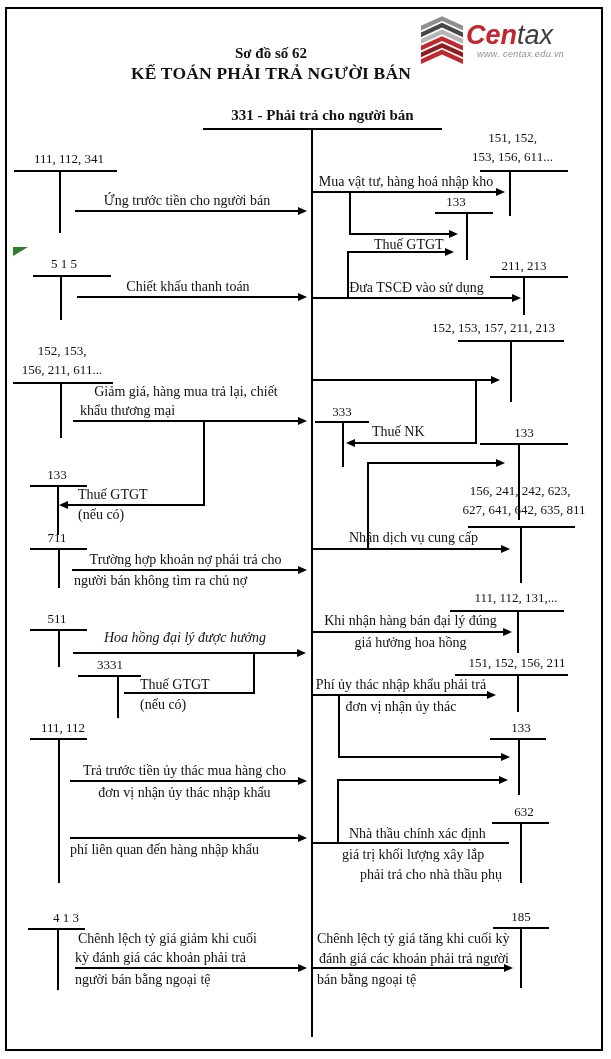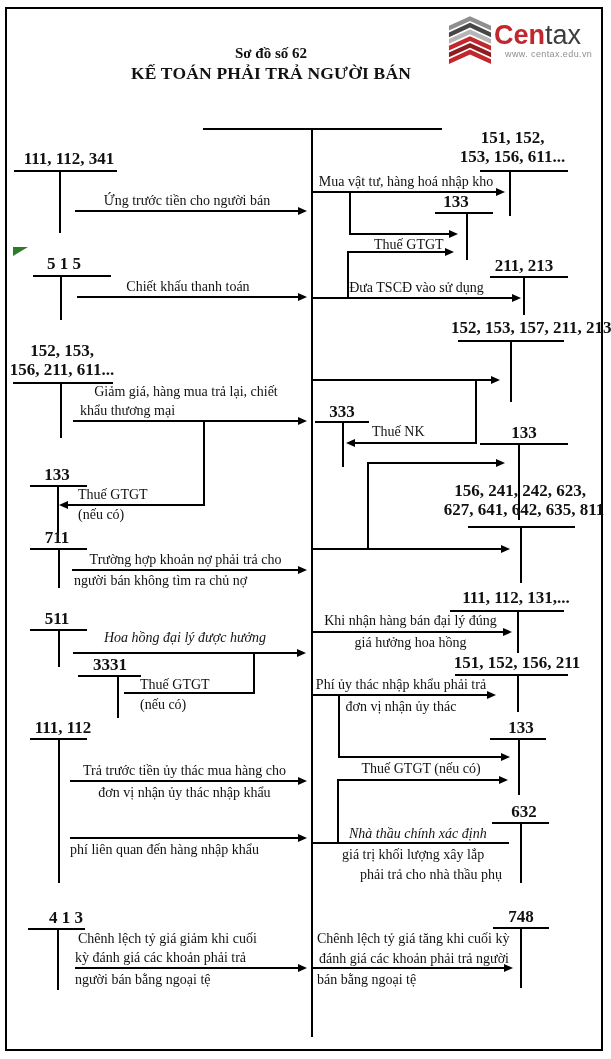--- a/index.html
+++ b/index.html
@@ -3,27 +3,27 @@
 <meta charset="utf-8">
 <style>
   html,body{margin:0;padding:0;background:#fff;}
   #canvas{position:relative;width:611px;height:1059px;background:#ffffff;overflow:hidden;
           font-family:"Liberation Serif","DejaVu Serif",serif;color:#111;}
   .border-frame{position:absolute;border:2px solid #000;}
   .hl{position:absolute;height:2px;background:#000;}
   .vl{position:absolute;width:2px;background:#000;}
   .lbl{position:absolute;font-size:14px;line-height:17px;white-space:nowrap;color:#111;}
   .ctr{text-align:center;}
-  .acc{font-weight:bold;font-size:17px;}
+  .acc{font-weight:normal;font-size:13px;}
   .ar{position:absolute;width:0;height:0;border-top:4px solid transparent;border-bottom:4px solid transparent;border-left:9px solid #000;}
   .al{position:absolute;width:0;height:0;border-top:4px solid transparent;border-bottom:4px solid transparent;border-right:9px solid #000;}
   .title1{position:absolute;left:0;top:45px;width:542px;text-align:center;font-weight:bold;font-size:15px;}
   .title2{position:absolute;left:0;top:63px;width:542px;text-align:center;font-weight:bold;font-size:17.5px;letter-spacing:.2px;}
   .t331{position:absolute;left:203px;top:107px;width:239px;text-align:center;font-weight:bold;font-size:15px;}
-  .logo{position:absolute;left:448px;top:15px;width:155px;height:52px;}
+  .logo{position:absolute;left:420px;top:15px;width:155px;height:52px;font-style:italic;}
   .logo-txt{position:absolute;left:46px;top:6px;font-family:"Liberation Sans","DejaVu Sans",sans-serif;font-size:27px;line-height:28px;font-weight:bold;white-space:nowrap;}
   .logo-cen{color:#c1272d;}
   .logo-tax{color:#3d3d3d;font-weight:normal;}
   .logo-url{position:absolute;left:57px;top:34px;font-family:"Liberation Sans","DejaVu Sans",sans-serif;font-size:9px;color:#8f8f8f;letter-spacing:.4px;white-space:nowrap;}
   .green-marker{position:absolute;left:13px;top:247px;width:0;height:0;border-top:9px solid #2a7e2a;border-right:15px solid transparent;}
 </style>
 </head>
 <body>
 
 <div id="canvas">
@@ -40,20 +40,21 @@
       <polygon points="1,17 23,7 45,17 45,22 23,12 1,22" fill="#474747"></polygon>
       <polygon points="1,24 23,14 45,24 45,29 23,19 1,29" fill="#b5b5b5"></polygon>
       <polygon points="1,31 23,21 45,31 45,36 23,26 1,36" fill="#c1272d"></polygon>
       <polygon points="1,38 23,28 45,38 45,43 23,33 1,43" fill="#8f1d20"></polygon>
       <polygon points="1,45 23,35 45,45 45,50 23,40 1,50" fill="#c1272d"></polygon>
     </svg>
     <div class="logo-txt"><span class="logo-cen">Cen</span><span class="logo-tax">tax</span></div>
     <div class="logo-url">www. centax.edu.vn</div>
   </div>
 
+  <div class="t331">331 - Phải trả cho người bán</div>
   <div class="hl" style="left:203px;top:128px;width:239px;"></div>
   <div class="vl" style="left:311px;top:128px;height:909px;"></div>
 
   <div class="lbl acc ctr" style="left:14px;top:150px;width:110px;">111, 112, 341</div>
   <div class="hl" style="left:14px;top:170px;width:103px;"></div>
   <div class="vl" style="left:59px;top:170px;height:63px;"></div>
 
   <div class="lbl acc ctr" style="left:34px;top:255px;width:60px;">5 1 5</div>
   <div class="hl" style="left:33px;top:275px;width:78px;"></div>
   <div class="vl" style="left:60px;top:275px;height:45px;"></div>
@@ -93,21 +94,21 @@
   <div class="vl" style="left:509px;top:170px;height:46px;"></div>
 
   <div class="lbl acc ctr" style="left:428px;top:193px;width:56px;">133</div>
   <div class="hl" style="left:435px;top:212px;width:58px;"></div>
   <div class="vl" style="left:466px;top:212px;height:48px;"></div>
 
   <div class="lbl acc ctr" style="left:484px;top:257px;width:80px;">211, 213</div>
   <div class="hl" style="left:490px;top:276px;width:78px;"></div>
   <div class="vl" style="left:523px;top:276px;height:39px;"></div>
 
-  <div class="lbl acc ctr" style="left:451px;top:319px;width:155px;">152, 153, 157, 211, 213</div>
+  <div class="lbl acc ctr" style="left:416px;top:319px;width:155px;">152, 153, 157, 211, 213</div>
   <div class="hl" style="left:458px;top:340px;width:106px;"></div>
   <div class="vl" style="left:510px;top:340px;height:62px;"></div>
 
   <div class="lbl acc ctr" style="left:317px;top:403px;width:50px;text-align:center;">333</div>
   <div class="hl" style="left:315px;top:421px;width:54px;"></div>
   <div class="vl" style="left:342px;top:421px;height:46px;"></div>
 
   <div class="lbl acc ctr" style="left:499px;top:424px;width:50px;">133</div>
   <div class="hl" style="left:480px;top:443px;width:88px;"></div>
   <div class="vl" style="left:518px;top:443px;height:77px;"></div>
@@ -126,21 +127,21 @@
   <div class="vl" style="left:517px;top:674px;height:38px;"></div>
 
   <div class="lbl acc ctr" style="left:496px;top:719px;width:50px;">133</div>
   <div class="hl" style="left:490px;top:738px;width:56px;"></div>
   <div class="vl" style="left:518px;top:738px;height:57px;"></div>
 
   <div class="lbl acc ctr" style="left:499px;top:803px;width:50px;">632</div>
   <div class="hl" style="left:492px;top:822px;width:57px;"></div>
   <div class="vl" style="left:520px;top:822px;height:61px;"></div>
 
-  <div class="lbl acc ctr" style="left:496px;top:908px;width:50px;">748</div>
+  <div class="lbl acc ctr" style="left:496px;top:908px;width:50px;">185</div>
   <div class="hl" style="left:493px;top:927px;width:56px;"></div>
   <div class="vl" style="left:520px;top:927px;height:61px;"></div>
 
   <div class="lbl ctr" style="left:75px;top:192px;width:224px;">Ứng trước tiền cho người bán</div>
   <div class="hl" style="left:75px;top:210px;width:224px;"></div>
   <div class="ar" style="left:298px;top:207px;"></div>
 
   <div class="lbl ctr" style="left:77px;top:278px;width:222px;">Chiết khấu thanh toán</div>
   <div class="hl" style="left:77px;top:296px;width:222px;"></div>
   <div class="ar" style="left:298px;top:293px;"></div>
@@ -202,41 +203,41 @@
   <div class="ar" style="left:491px;top:376px;"></div>
   <div class="vl" style="left:475px;top:379px;height:65px;"></div>
   <div class="lbl" style="left:372px;top:423px;">Thuế NK</div>
   <div class="hl" style="left:355px;top:442px;width:121px;"></div>
   <div class="al" style="left:346px;top:439px;"></div>
 
   <div class="hl" style="left:367px;top:462px;width:130px;"></div>
   <div class="ar" style="left:496px;top:459px;"></div>
   <div class="vl" style="left:367px;top:462px;height:88px;"></div>
 
+  <div class="lbl ctr" style="left:325px;top:529px;width:177px;">Nhận dịch vụ cung cấp</div>
   <div class="hl" style="left:313px;top:548px;width:189px;"></div>
   <div class="ar" style="left:501px;top:545px;"></div>
 
   <div class="lbl ctr" style="left:313px;top:612px;width:195px;">Khi nhận hàng bán đại lý đúng</div>
   <div class="hl" style="left:313px;top:631px;width:191px;"></div>
   <div class="ar" style="left:503px;top:628px;"></div>
   <div class="lbl ctr" style="left:313px;top:634px;width:195px;">giá hưởng hoa hồng</div>
 
   <div class="lbl ctr" style="left:313px;top:676px;width:176px;">Phí ủy thác nhập khẩu phải trả</div>
   <div class="hl" style="left:313px;top:694px;width:175px;"></div>
   <div class="ar" style="left:487px;top:691px;"></div>
   <div class="lbl ctr" style="left:313px;top:698px;width:176px;">đơn vị nhận ủy thác</div>
   <div class="vl" style="left:338px;top:694px;height:64px;"></div>
   <div class="hl" style="left:338px;top:756px;width:164px;"></div>
   <div class="ar" style="left:501px;top:753px;"></div>
-  <div class="lbl ctr" style="left:340px;top:760px;width:162px;">Thuế GTGT (nếu có)</div>
   <div class="hl" style="left:337px;top:779px;width:163px;"></div>
   <div class="ar" style="left:499px;top:776px;"></div>
   <div class="vl" style="left:337px;top:779px;height:65px;"></div>
 
-  <div class="lbl" style="left:349px;top:825px;font-style:italic;">Nhà thầu chính xác định</div>
+  <div class="lbl" style="left:349px;top:825px;">Nhà thầu chính xác định</div>
   <div class="hl" style="left:313px;top:842px;width:196px;"></div>
   <div class="lbl" style="left:342px;top:846px;text-align:center;">giá trị khối lượng xây lắp</div>
   <div class="lbl" style="left:360px;top:866px;">phải trả cho nhà thầu phụ</div>
 
   <div class="lbl" style="left:317px;top:930px;">Chênh lệch tỷ giá tăng khi cuối kỳ</div>
   <div class="lbl" style="left:319px;top:950px;">đánh giá các khoản phải trả người</div>
   <div class="hl" style="left:313px;top:967px;width:192px;"></div>
   <div class="ar" style="left:504px;top:964px;"></div>
   <div class="lbl" style="left:317px;top:971px;">bán bằng ngoại tệ</div>
 

